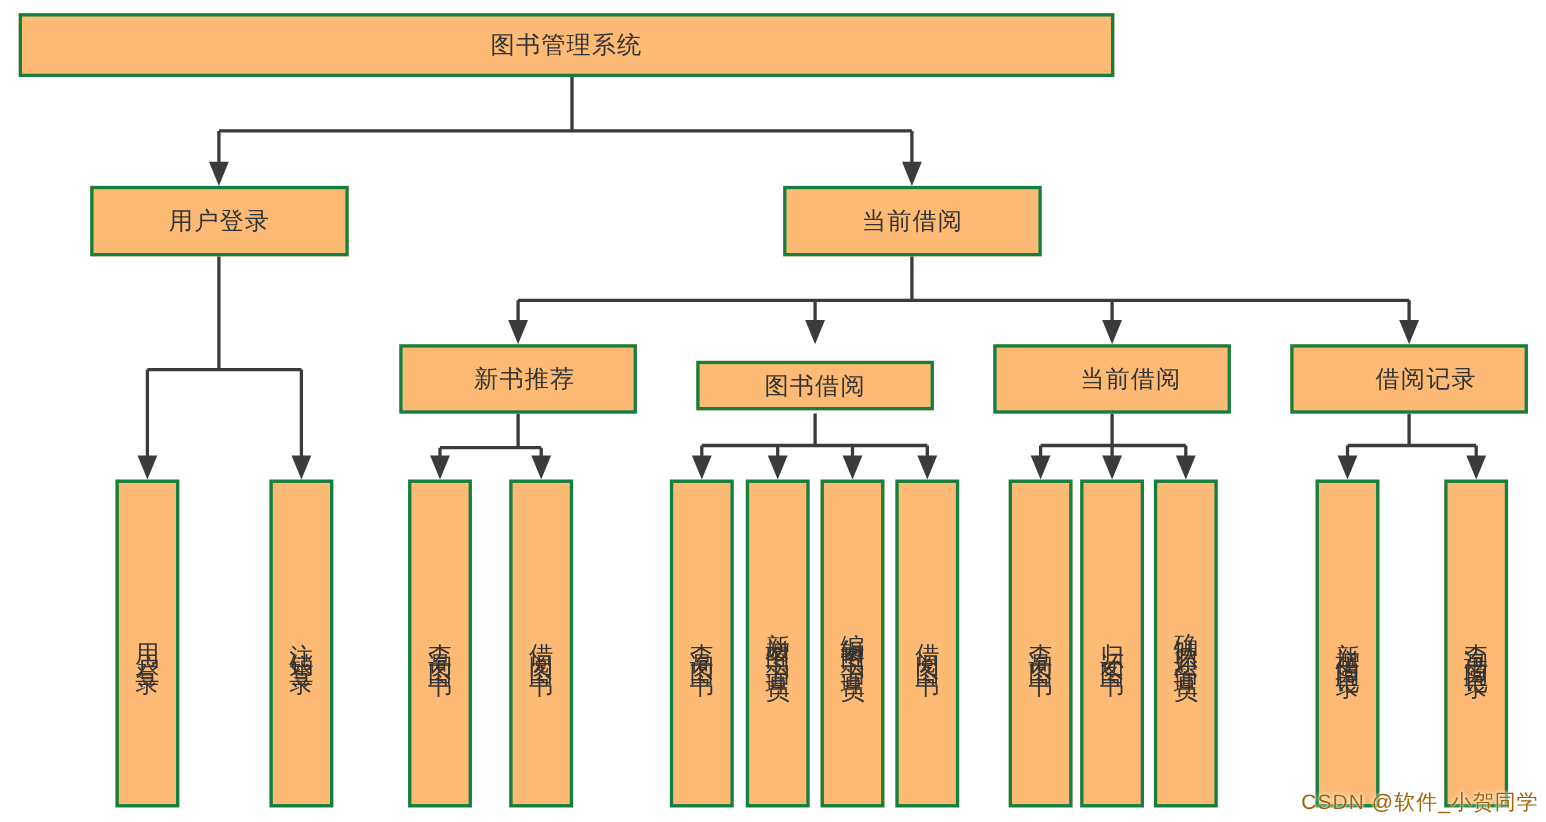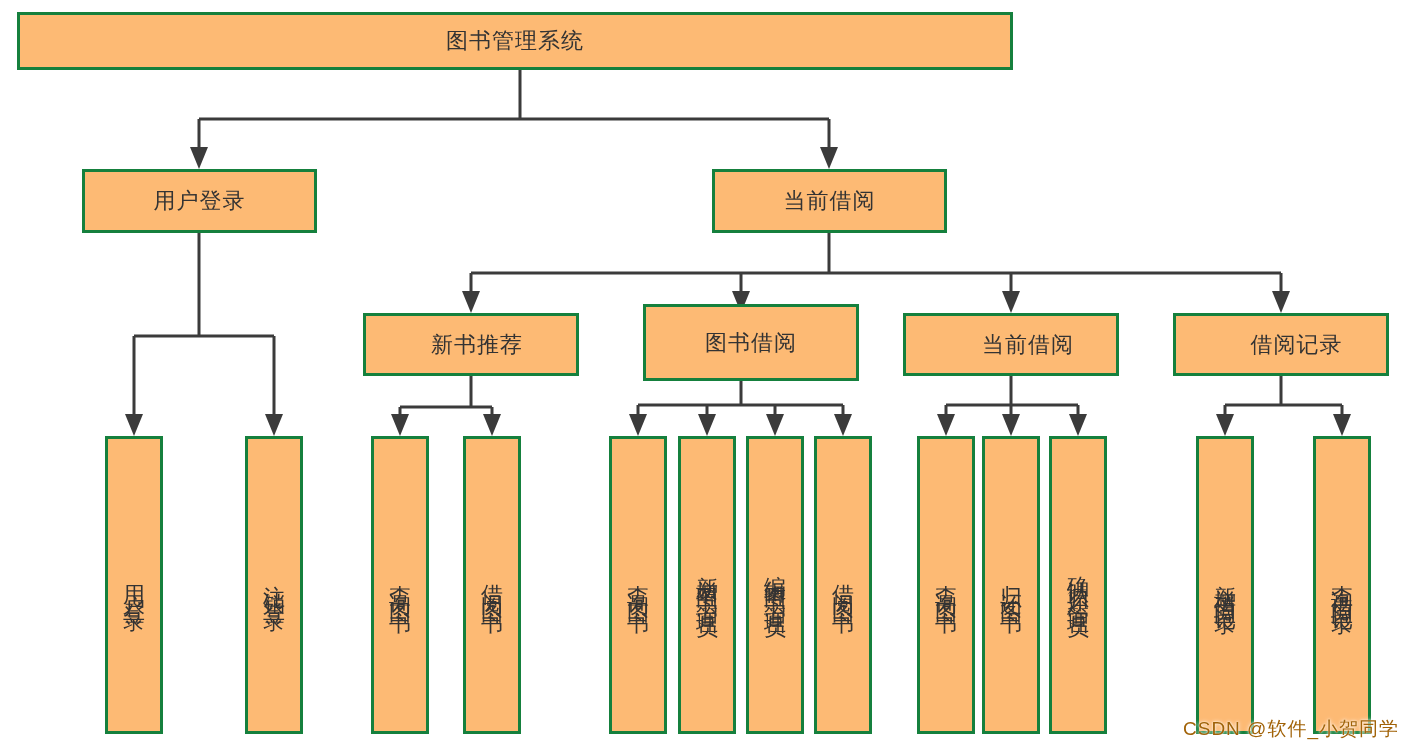--- a/index.html
+++ b/index.html
@@ -118,21 +118,21 @@
   <div class="box" style="left:82px; top:169px; width:235px; height:64px;">
     <span class="hlabel">用户登录</span>
   </div>
   <div class="box" style="left:712px; top:169px; width:235px; height:64px;">
     <span class="hlabel">当前借阅</span>
   </div>
 
   <div class="box" style="left:363px; top:313px; width:216px; height:63px;padding-left:12px;">
     <span class="hlabel">新书推荐</span>
   </div>
-  <div class="box" style="left:633px; top:304px; width:216px; height:77px;margin-left:10px;">
+  <div class="box" style="left:633px; top:328px; width:216px; height:45px;">
     <span class="hlabel">图书借阅</span>
   </div>
   <div class="box" style="left:903px; top:313px; width:216px; height:63px;padding-left:34px;">
     <span class="hlabel">当前借阅</span>
   </div>
   <div class="box" style="left:1173px; top:313px; width:216px; height:63px;padding-left:31px;">
     <span class="hlabel">借阅记录</span>
   </div>
 
   <div class="box v" style="left:105px; top:436px; width:58px; height:298px;">

